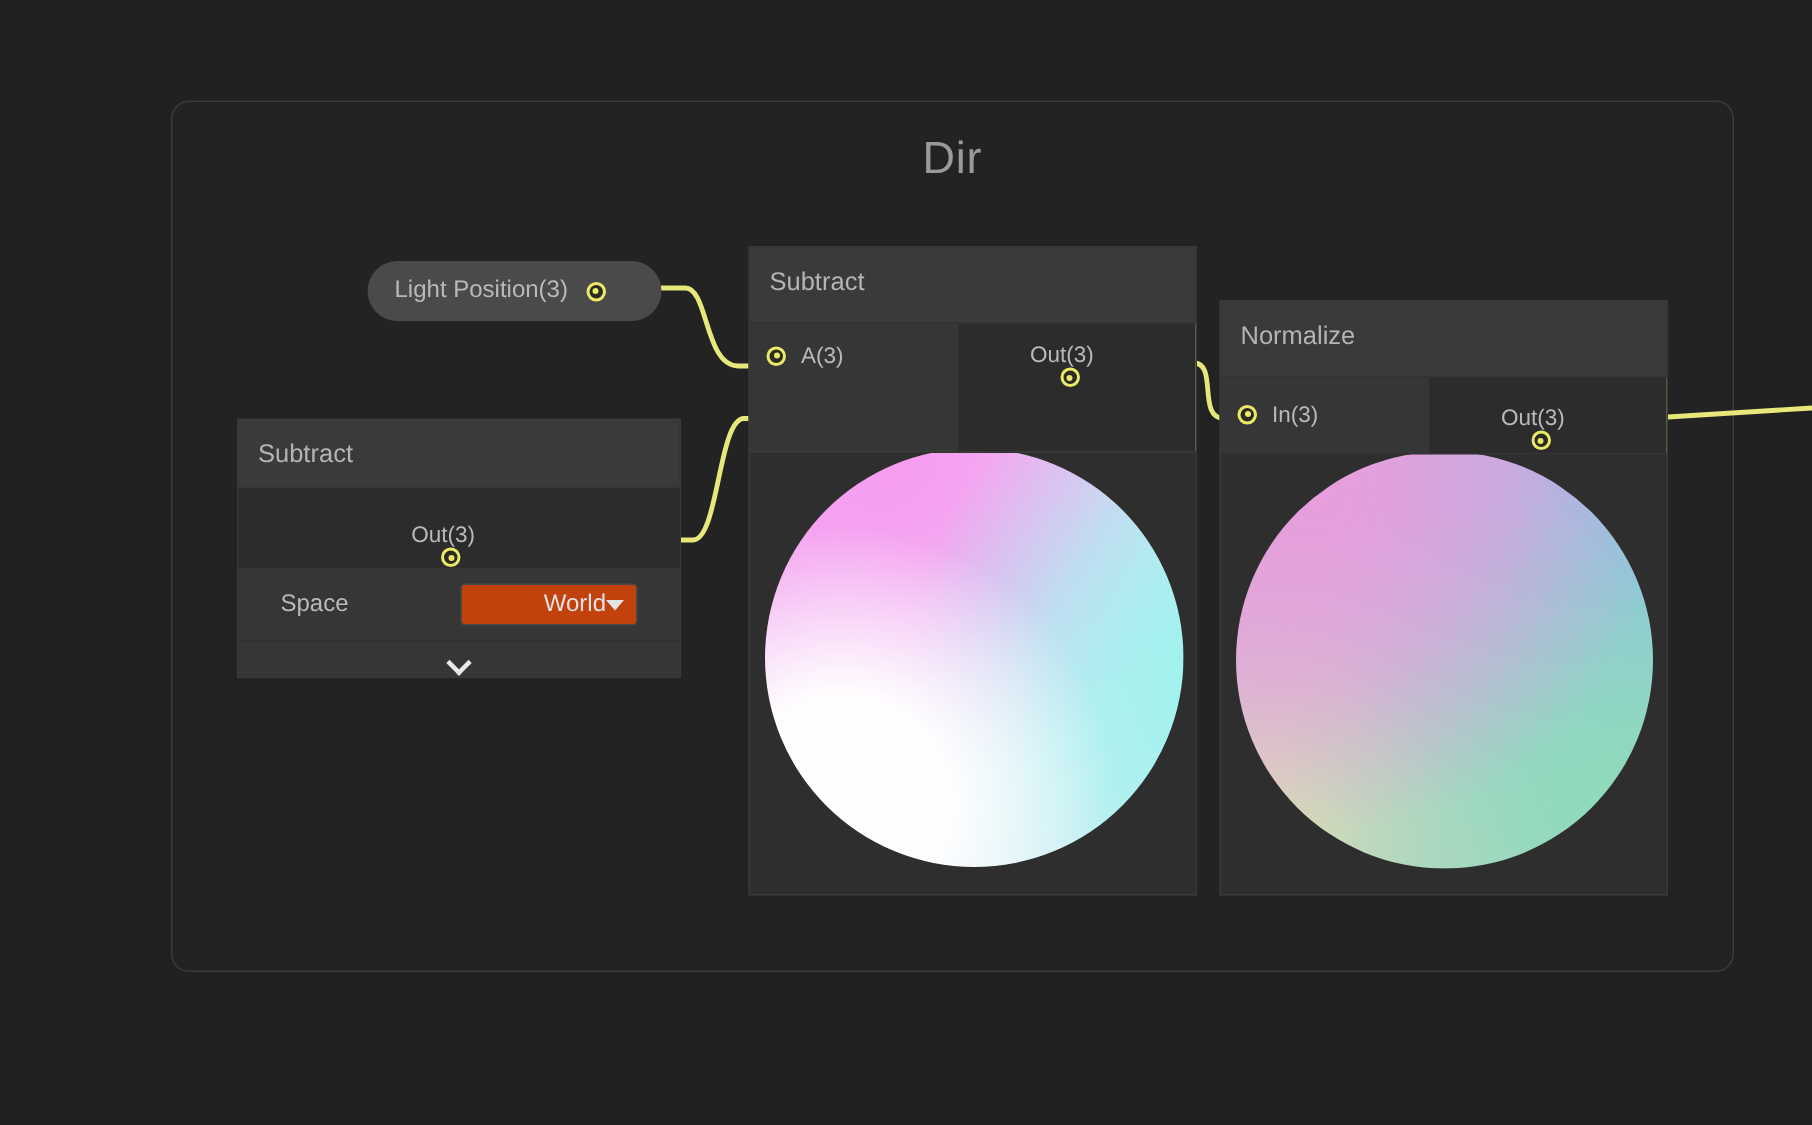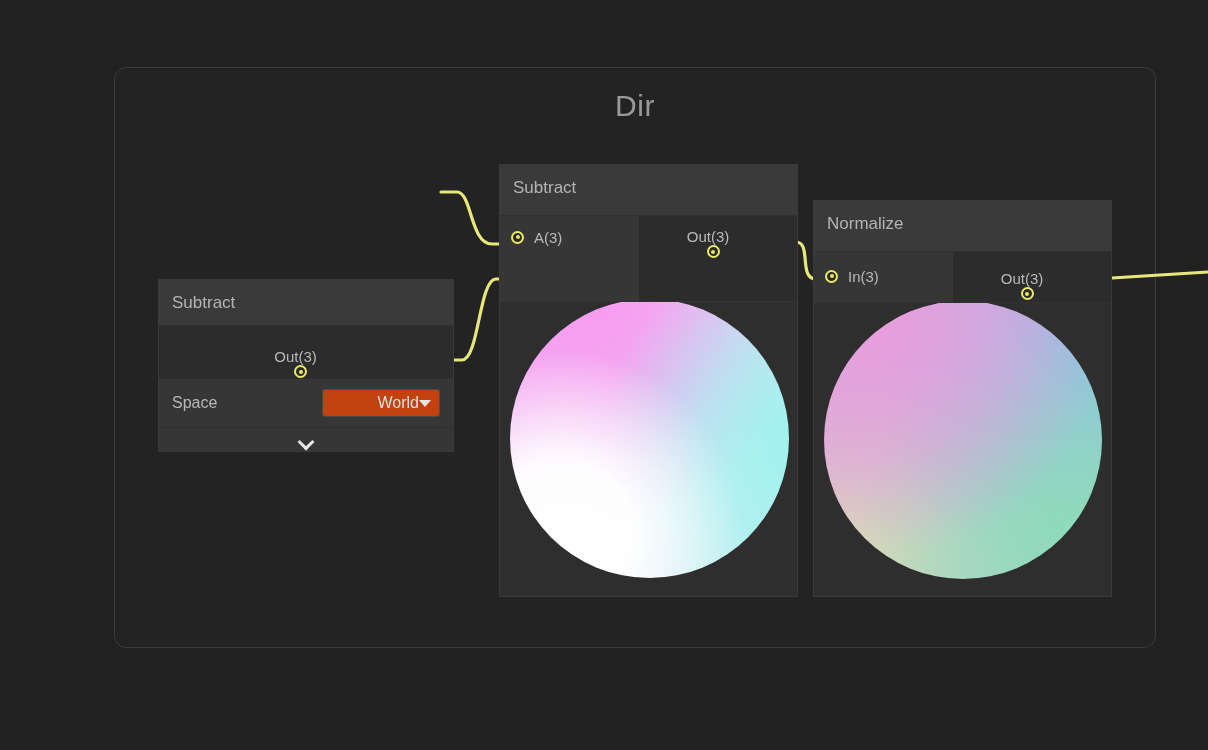--- a/index.html
+++ b/index.html
@@ -132,21 +132,21 @@
     border-radius: 50%;
   }
 
   
   .prop-row {
     display: flex;
     align-items: center;
     height: 49px;
     background: #363636;
     border-top: 1px solid #2e2e2e;
-    padding: 0 13px;
+    padding: 0 28px;
     box-sizing: border-box;
   }
   .prop-label {
     color: #b9b9b9;
     font-size: 16px;
     flex: 1;
   }
   .dropdown {
     width: 118px;
     height: 28px;
@@ -217,20 +217,24 @@
 
     <path d="M 441 192 L 457 192 C 472 192 470 244 492 244 L 506 244" fill="none" stroke="#e8e87a" stroke-width="3.2" stroke-linecap="round"></path>
 
     <path d="M 438 360 L 462 360 C 479 360 479 279 496 279 L 508 279" fill="none" stroke="#e8e87a" stroke-width="3.2" stroke-linecap="round"></path>
 
     <path d="M 782 242 L 796 242 C 812 242 798 279 816 279 L 826 279" fill="none" stroke="#e8e87a" stroke-width="3.2" stroke-linecap="round"></path>
 
     <path d="M 1096 279 L 1208 272" fill="none" stroke="#e8e87a" stroke-width="3.2" stroke-linecap="round"></path>
   </svg>
 
+  <div class="pill" style="left:245px; top:174px; width:196px;">
+    <span class="lbl">Light Position(3)</span>
+    <span class="port"></span>
+  </div>
 
   <div class="node" style="left:158px; top:279px; width:296px;">
     <div class="node-header">Subtract</div>
 
     <div class="slot-area">
       <div class="slot-col-out" style="border:none;">
         <div class="slot out" style="height:52px;">
           <span class="lbl">Out(3)</span>
           <span class="port"></span>
         </div>

